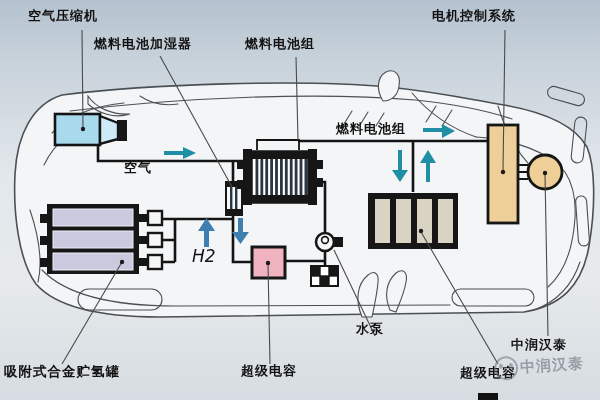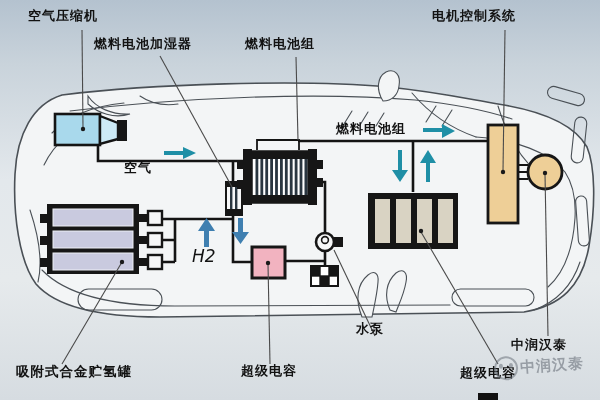--- a/index.html
+++ b/index.html
@@ -7,21 +7,21 @@
     position:relative;width:600px;height:400px;overflow:hidden;
     background:linear-gradient(180deg,#b4c2cf 0%,#c9d3db 16%,#e3e8ec 45%,#e6eaec 70%,#d6dce1 100%);
     font-family:"DejaVu Sans","Liberation Sans",sans-serif;
     padding-left:48px;
   }
   #stage svg{position:absolute;left:0;top:0;}
   .lbl{
     position:absolute;white-space:nowrap;color:#121212;
     font-size:13px;font-weight:700;letter-spacing:1px;line-height:1.1;
   }
-  .lbl.big{font-size:13.5px;margin-left:12px;}
+  .lbl.big{font-size:13.5px;}
   .lbl.h2{font-size:17px;font-weight:400;letter-spacing:0;font-style:italic;}
   .watermark{
     position:absolute;left:494px;top:354px;display:flex;align-items:center;gap:2px;
     color:rgba(110,116,126,0.62);font-size:15px;font-weight:700;letter-spacing:1px;
     transform:rotate(-4deg);
   }
   .wm-logo{
     width:20px;height:20px;border:2px solid rgba(110,116,126,0.55);border-radius:50%;
     position:relative;flex:0 0 auto;
   }

